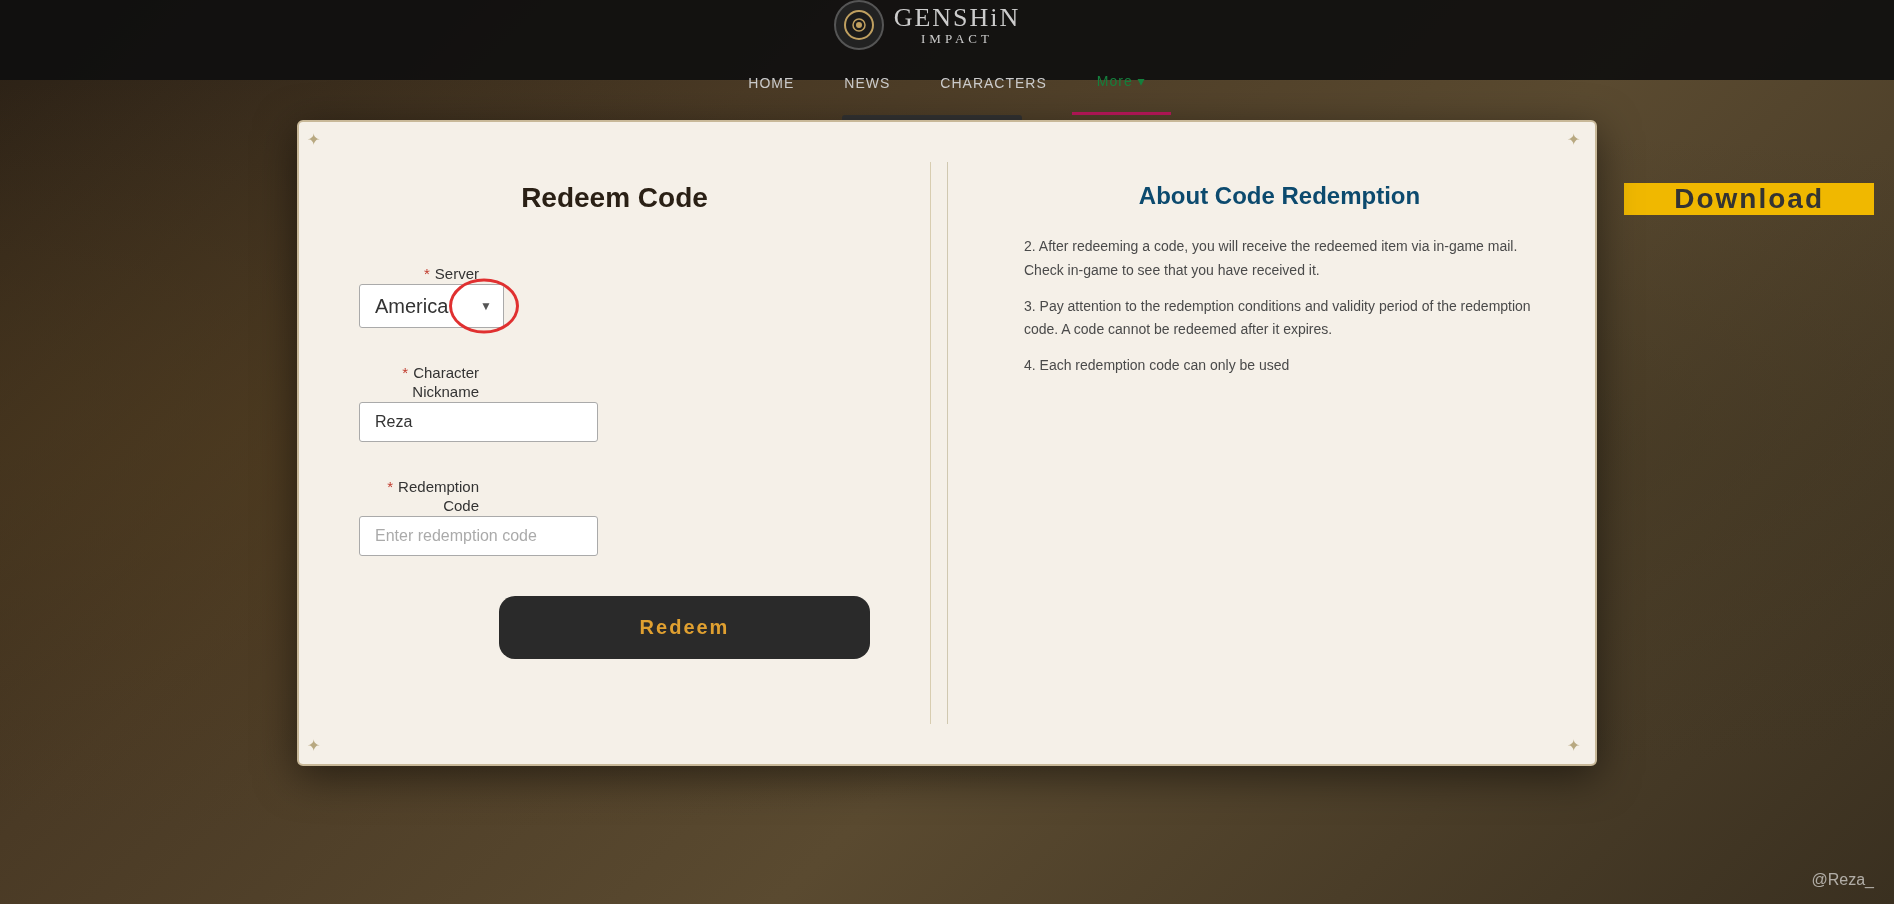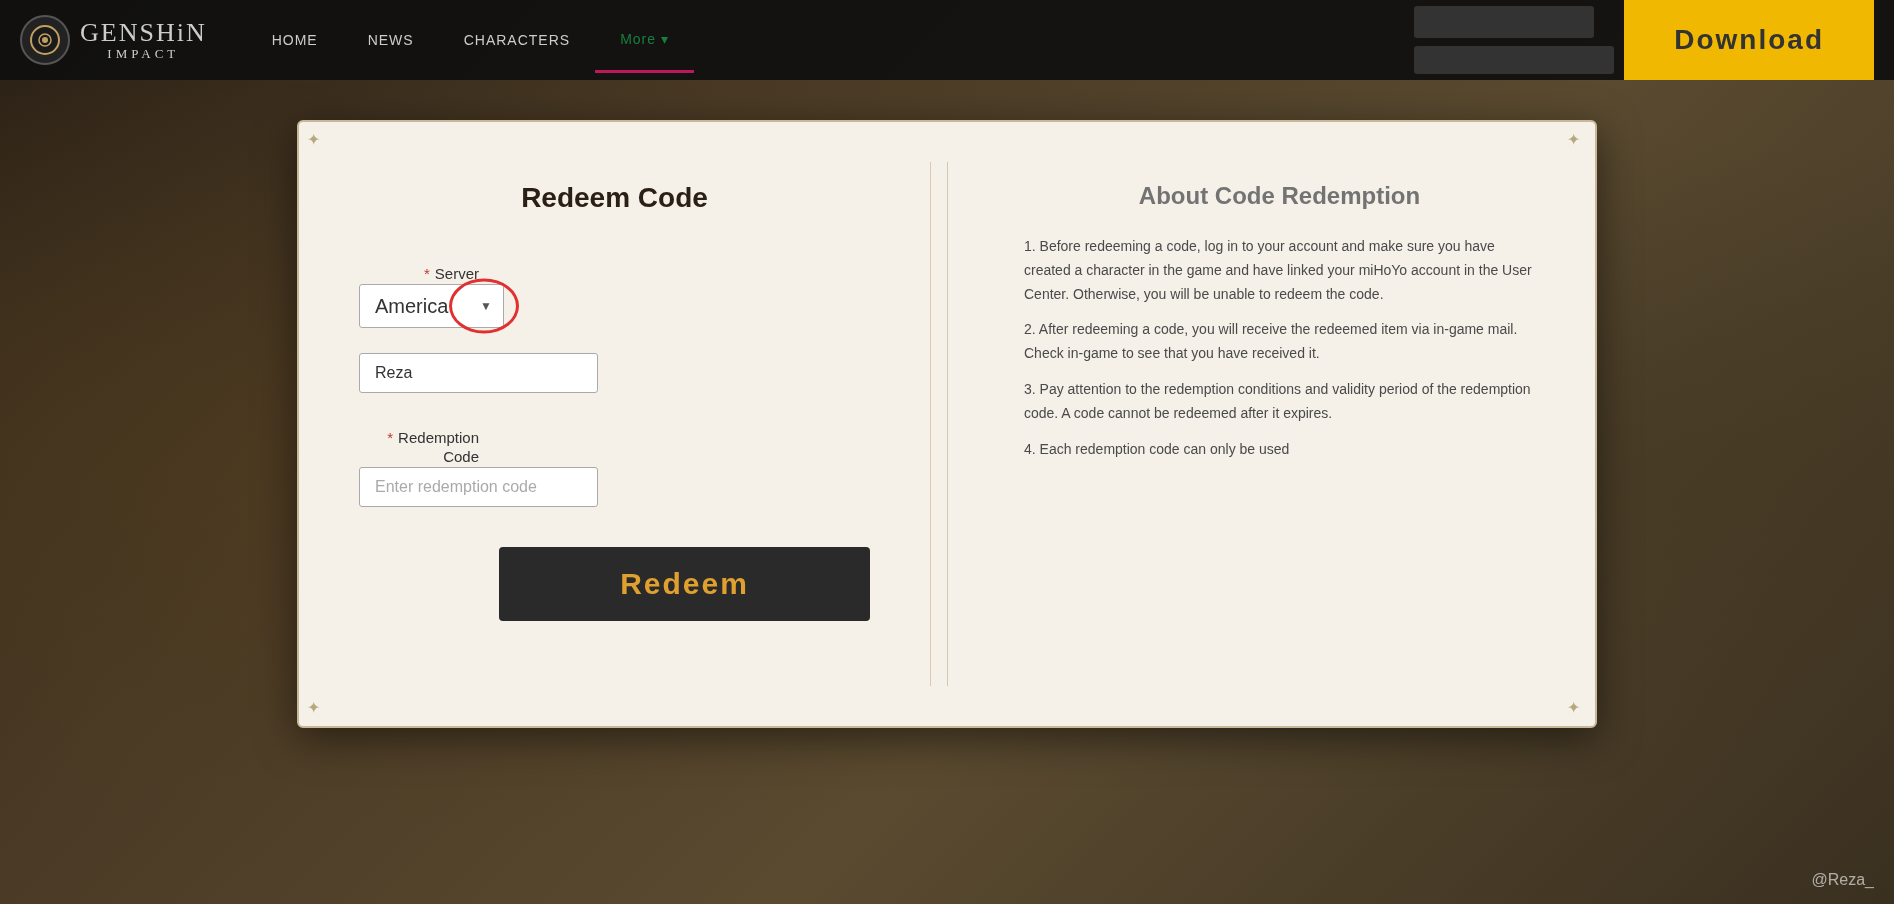--- a/index.html
+++ b/index.html
@@ -29,20 +29,21 @@
 
     
     .navbar {
       position: relative;
       z-index: 10;
       display: flex;
       align-items: center;
       background: rgba(15,15,15,0.92);
       height: 80px;
       padding: 0 20px;
+      flex-direction: column;
     }
 
     .logo-area {
       display: flex;
       align-items: center;
       gap: 10px;
       margin-right: 40px;
     }
 
     .logo-icon {
@@ -281,41 +282,41 @@
 
     .text-input::placeholder {
       color: #aaa;
     }
 
     .redeem-button {
       width: 100%;
       padding: 20px;
       background: #2a2a2a;
       color: #e0a030;
-      font-size: 30px;
+      font-size: 20px;
       font-family: Arial, sans-serif;
       font-weight: bold;
       border: none;
-      border-radius: 4px;
+      border-radius: 16px;
       cursor: pointer;
       letter-spacing: 2px;
       margin-top: 15px;
     }
 
     
     .info-panel {
       flex: 1;
       padding: 20px 60px 40px 60px;
     }
 
     .info-title {
       text-align: center;
       font-size: 24px;
       font-weight: bold;
-      color: #737373;
+      color: #0c4a6e;
       margin-bottom: 25px;
       font-family: Arial, sans-serif;
     }
 
     .info-text {
       font-size: 14px;
       color: #4a4a4a;
       line-height: 1.7;
       font-family: Arial, sans-serif;
     }
@@ -405,20 +406,23 @@
                 <option>TW, HK, MO</option>
               </select>
               <span class="dropdown-arrow">▼</span>
               
               <div class="red-circle"></div>
             </div>
           </div>
         </div>
 
         <div class="form-row">
+          <div class="form-label">
+            <span class="required-star">*</span>Character<br>Nickname
+          </div>
           <div class="form-field">
             <input type="text" class="text-input" value="Reza" style="">
           </div>
         </div>
 
         <div class="form-row">
           <div class="form-label">
             <span class="required-star">*</span>Redemption<br>Code
           </div>
           <div class="form-field">
@@ -429,21 +433,20 @@
         <div class="form-row" style="margin-left: 140px;">
           <button class="redeem-button">Redeem</button>
         </div>
       </div>
 
       <div class="modal-divider"></div>
 
       <div class="info-panel">
         <h2 class="info-title">About Code Redemption</h2>
         <div class="info-text">
-          <p>1.  Before redeeming a code, log in to your account and make sure you have created a character in the game and have linked your miHoYo account in the User Center. Otherwise, you will be unable to redeem the code.</p>
           <p>2.  After redeeming a code, you will receive the redeemed item via in-game mail. Check in-game to see that you have received it.</p>
           <p>3.  Pay attention to the redemption conditions and validity period of the redemption code. A code cannot be redeemed after it expires.</p>
           <p>4.  Each redemption code can only be used</p>
         </div>
       </div>
     </div>
   </div>
 </div>
 
 <div class="watermark">@Reza_</div>

